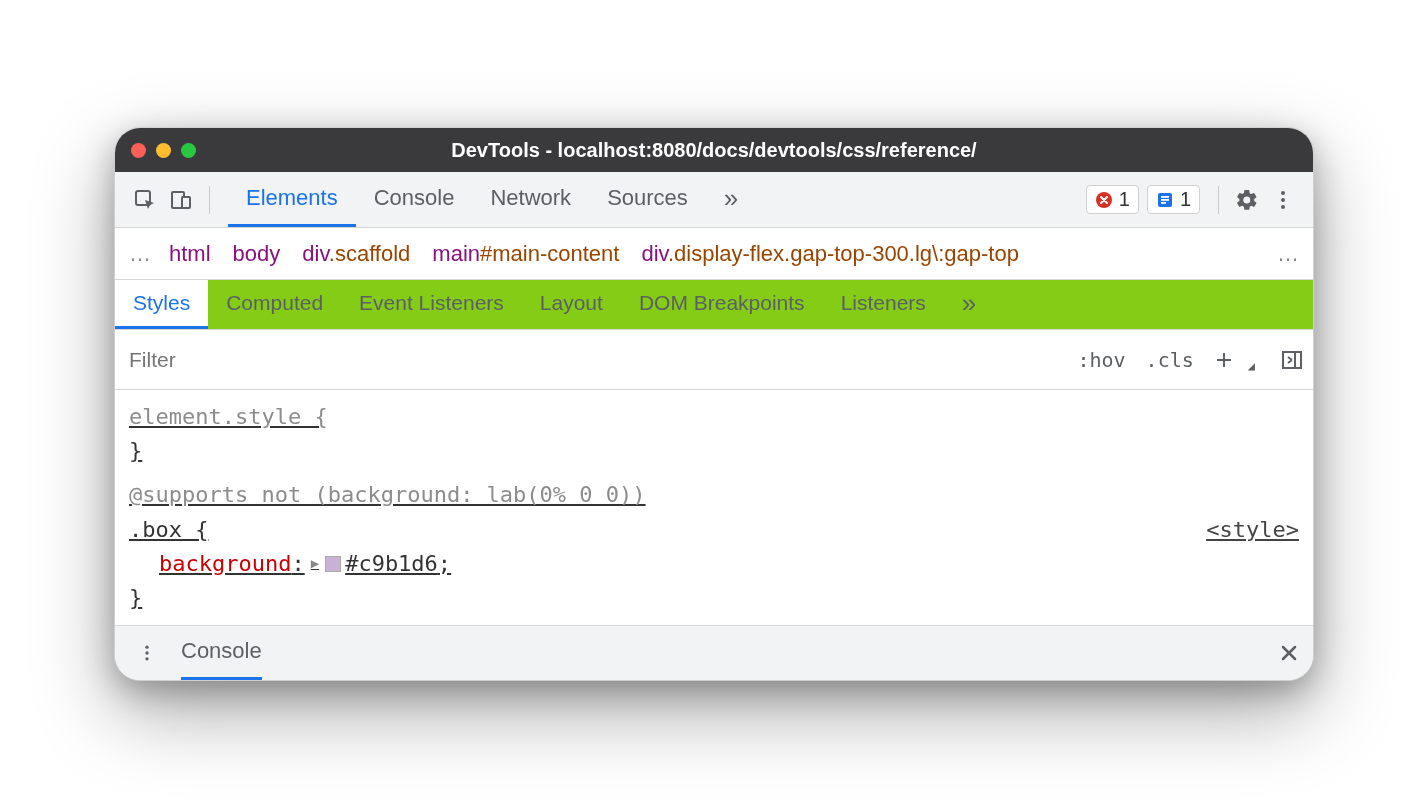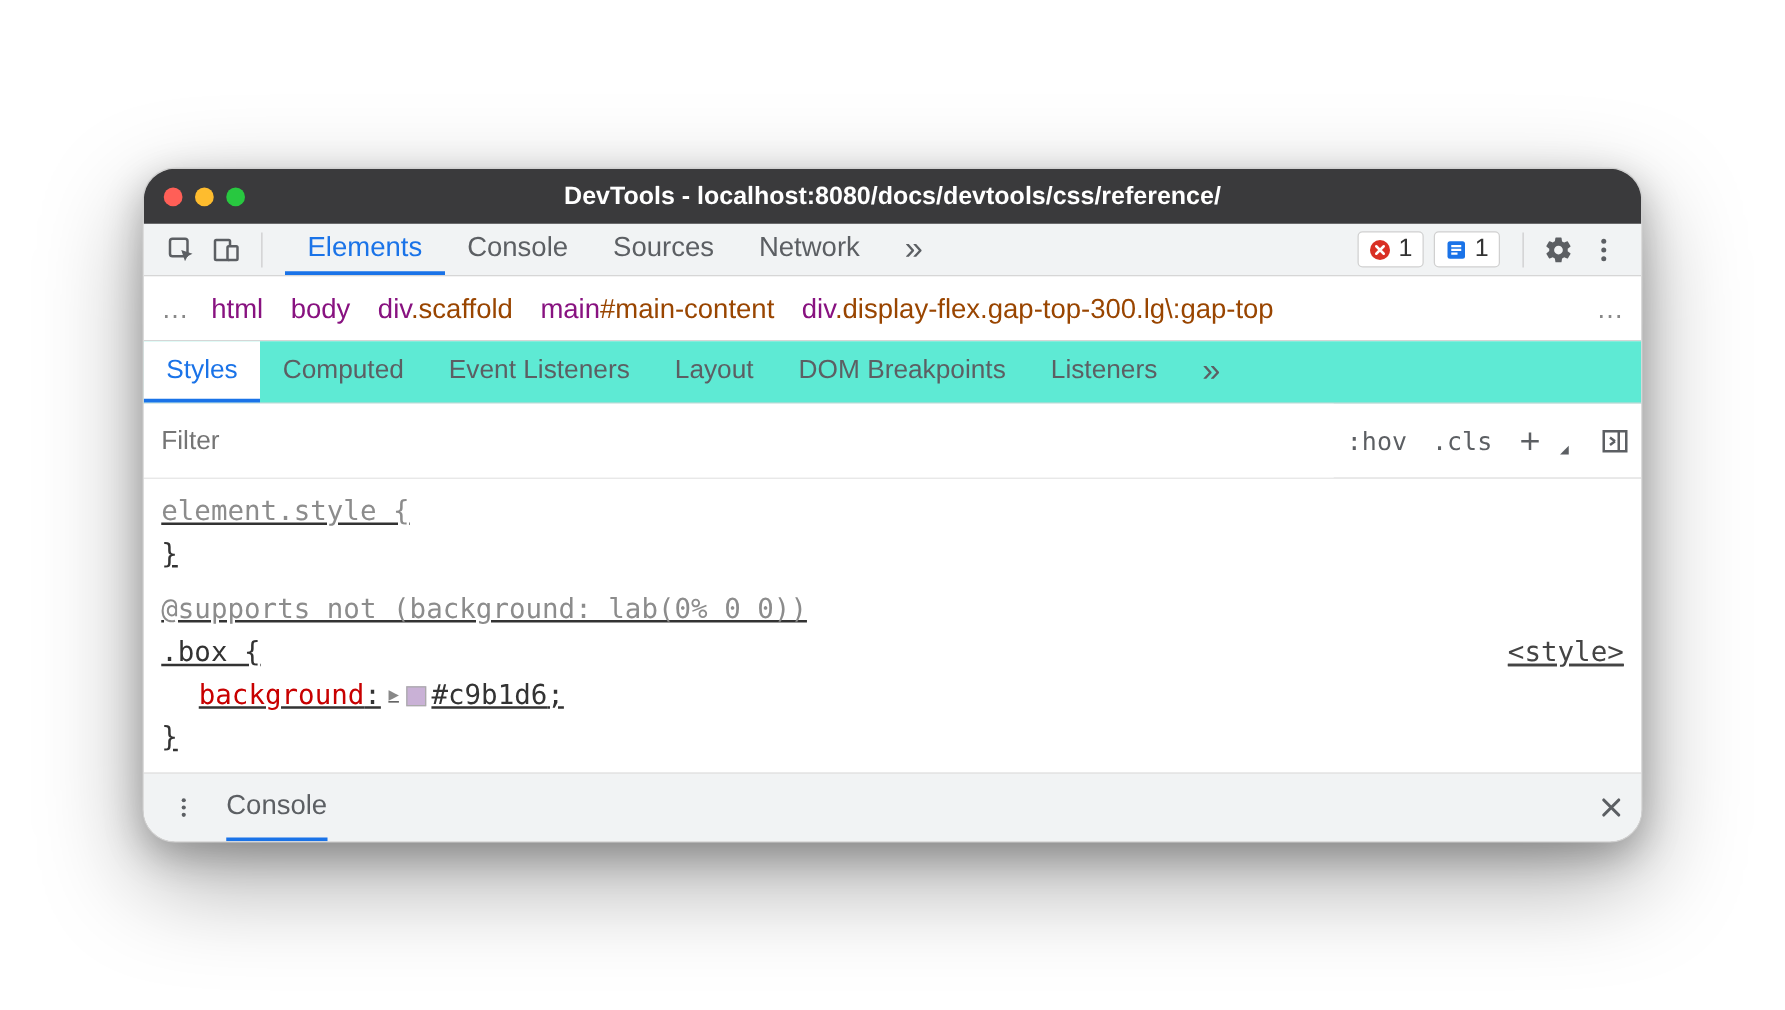--- a/index.html
+++ b/index.html
@@ -36,21 +36,21 @@
   .title-text {
     position: absolute;
     left: 0; right: 0;
     text-align: center;
     color: #fff;
     font-size: 20px;
     font-weight: 600;
     pointer-events: none;
   }
   .toolbar {
-    height: 42px;
+    height: 56px;
     display: flex;
     align-items: center;
     border-bottom: 1px solid #d6d6d6;
     background: #f1f3f4;
     padding: 0 12px;
     font-size: 22px;
     color: #5c5f63;
   }
   .tool-icon {
     width: 36px; height: 36px;
@@ -91,21 +91,21 @@
   .breadcrumb .ell { color: #888; margin-right: 18px; }
   .crumb { margin-right: 22px; }
   .crumb .tag { color: #881280; }
   .crumb .cls { color: #994500; }
   .crumb .id  { color: #994500; }
   .end-ell { color: #888; margin-left: auto; }
   .sub-tabs {
     height: 50px;
     display: flex; align-items: stretch;
     border-bottom: 1px solid #d6d6d6;
-    background: #5eead4;
+    background: #84cc16;
     font-size: 21px;
     color: #5c5f63;
   }
   .sub-tab {
     padding: 0 18px;
     display: flex; align-items: center;
     cursor: pointer;
     border-bottom: 3px solid transparent;
   }
   .sub-tab.active { color: #1a73e8; border-bottom-color: #1a73e8; background: #fff; }
@@ -186,22 +186,22 @@
     <div class="tool-icon">
       <svg width="24" height="24" viewBox="0 0 24 24" fill="none" stroke="#5c5f63" stroke-width="2">
         <rect x="3" y="4" width="12" height="16" rx="1"></rect>
         <rect x="13" y="9" width="8" height="11" rx="1" fill="#f1f3f4"></rect>
       </svg>
     </div>
     <div class="tool-sep"></div>
     <div class="main-tabs">
       <div class="main-tab active">Elements</div>
       <div class="main-tab">Console</div>
+      <div class="main-tab">Network</div>
       <div class="main-tab">Sources</div>
-      <div class="main-tab">Network</div>
       <div class="main-tab" style="font-size:26px;">»</div>
     </div>
     <div class="spacer"></div>
     <div class="badge">
       <span class="ico">
         <svg width="18" height="18" viewBox="0 0 18 18">
             <circle cx="9" cy="9" r="8" fill="#d93025"></circle>
             <path d="M6 6 L12 12 M12 6 L6 12" stroke="#fff" stroke-width="2" stroke-linecap="round"></path>
           </svg>
       </span>

